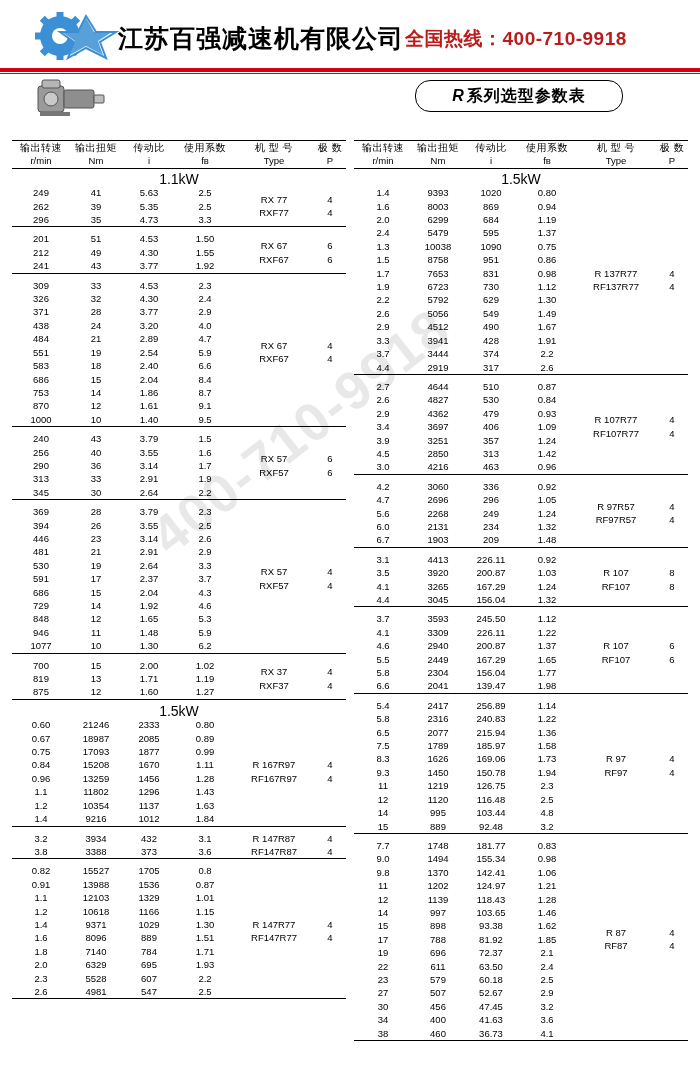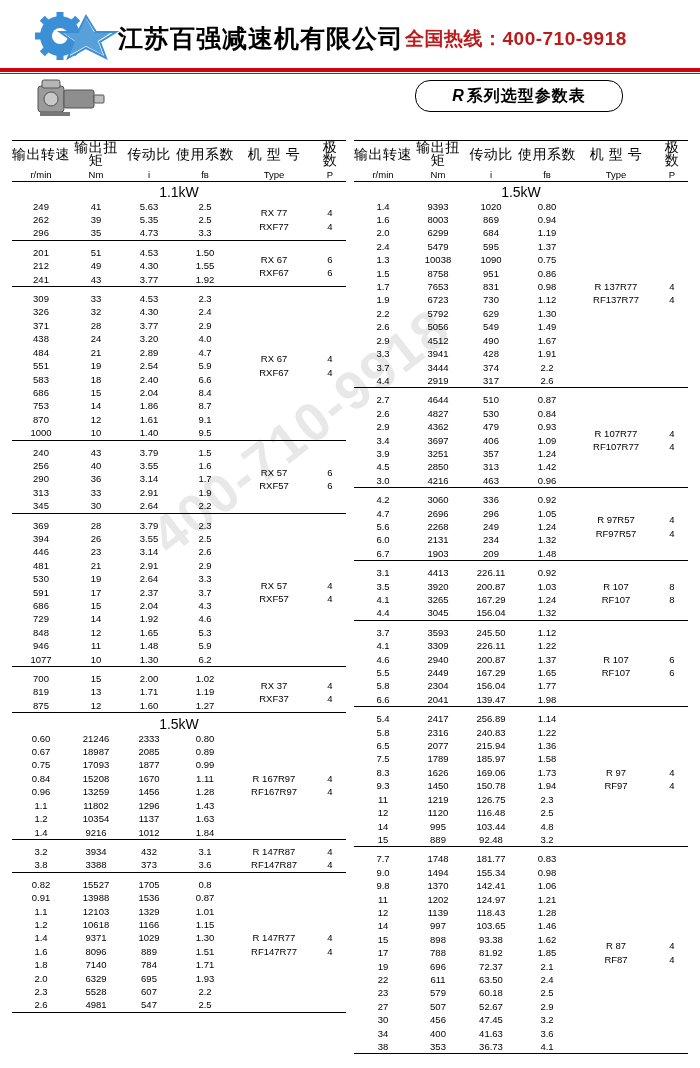--- a/index.html
+++ b/index.html
@@ -70,21 +70,21 @@
     font-size:9.5px;
     table-layout:fixed;
   }
   table.t td, table.t th{
     padding:0;margin:0;border:0;
     text-align:center;vertical-align:middle;
     font-weight:normal;
     line-height:13.4px;
     height:13.4px;
   }
-  .hdr td{font-weight:bold;font-size:14px;letter-spacing:0.5px;height:16px;}
+  .hdr td{font-weight:bold;font-size:10px;letter-spacing:0.5px;height:16px;}
   .hdr2 td{font-weight:bold;font-size:9.5px;height:16px;}
   .topline{border-top:1.6px solid #000 !important;}
   .botline{border-bottom:1.6px solid #000 !important;}
   .kw td{
     text-align:left;font-size:14px;font-weight:bold;
     height:21px;padding-left:4px;
   }
   .typecell{font-size:9.5px;line-height:12px;}
   
   col.c1{width:58px}
@@ -988,21 +988,21 @@
               <td>3.2</td>
             </tr>
             <tr>
               <td>34</td>
               <td>400</td>
               <td>41.63</td>
               <td>3.6</td>
             </tr>
             <tr class="blockline">
               <td style="border-bottom: 1px solid rgb(0, 0, 0);">38</td>
-              <td style="border-bottom: 1px solid rgb(0, 0, 0);">353</td>
+              <td style="border-bottom: 1px solid rgb(0, 0, 0);">460</td>
               <td style="border-bottom: 1px solid rgb(0, 0, 0);">36.73</td>
               <td style="border-bottom: 1px solid rgb(0, 0, 0);">4.1</td>
             </tr>
             <tr>
               <td colspan="6" style="height: 5px;"></td>
             </tr>
           </tbody>
       </table>
     </div>
   </div>

